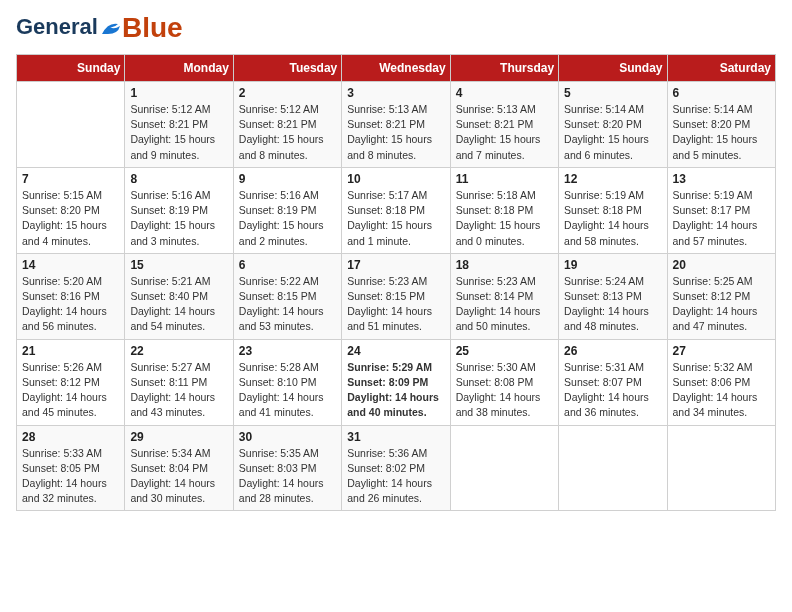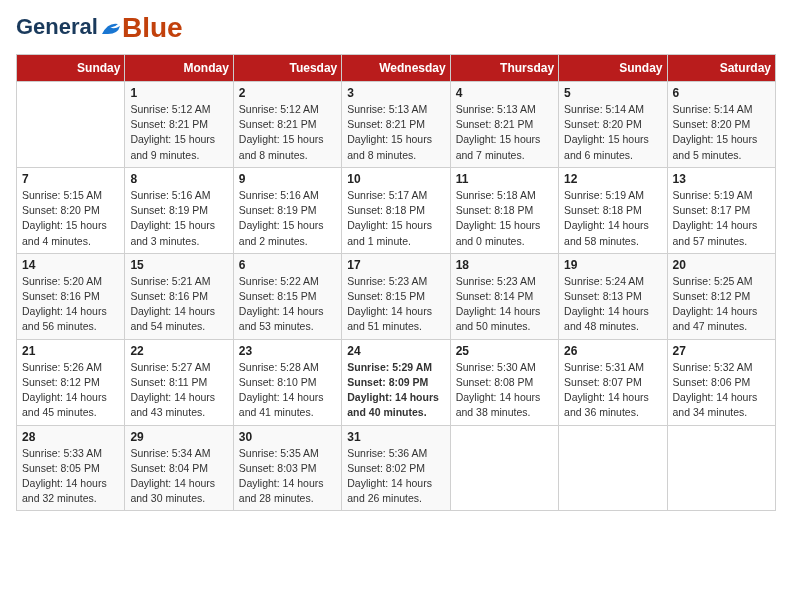--- a/index.html
+++ b/index.html
@@ -214,21 +214,21 @@
         <td>
           <span class="day-num">14</span>
           <div class="day-info" style="white-space: pre-line;">Sunrise: 5:20 AM
 Sunset: 8:16 PM
 Daylight: 14 hours
 and 56 minutes.</div>
         </td>
         <td>
           <span class="day-num">15</span>
           <div class="day-info" style="white-space: pre-line;">Sunrise: 5:21 AM
-Sunset: 8:16 PM
+Sunset: 8:40 PM
 Daylight: 14 hours
 and 54 minutes.</div>
         </td>
         <td>
           <span class="day-num">6</span>
           <div class="day-info" style="white-space: pre-line;">Sunrise: 5:22 AM
 Sunset: 8:15 PM
 Daylight: 14 hours
 and 53 minutes.</div>
         </td>

